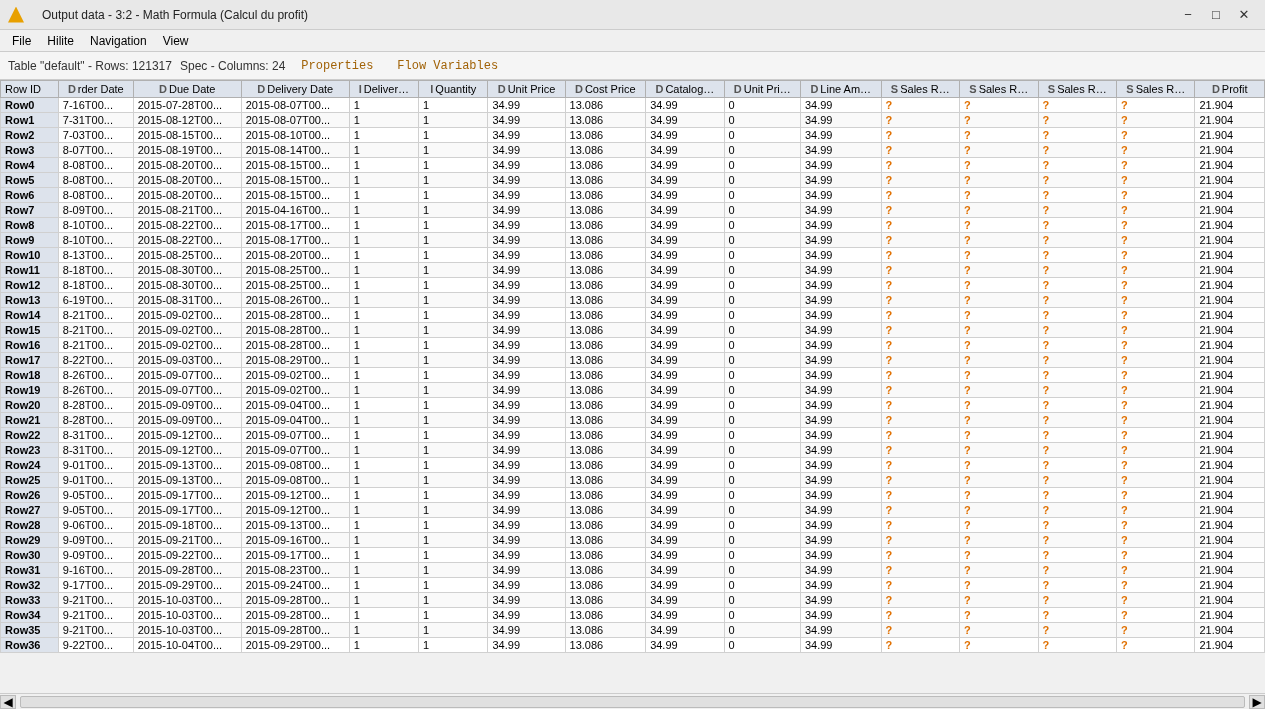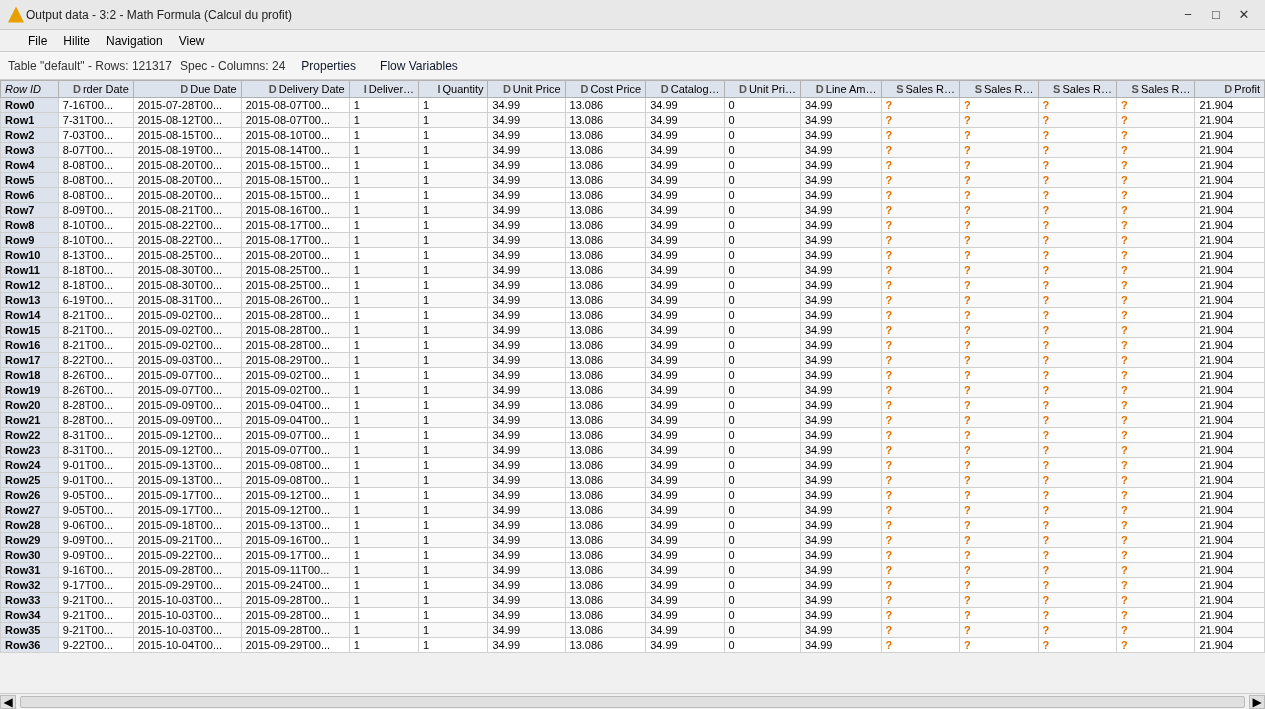--- a/index.html
+++ b/index.html
@@ -10,21 +10,21 @@
       border-bottom: 1px solid #ccc;
       display: flex;
       align-items: center;
       justify-content: space-between;
       padding: 4px 8px;
       height: 30px;
     }
     .title-bar-left {
       display: flex;
       align-items: center;
-      gap: 2px;
+      gap: 18px;
     }
     .title-bar-icon {
       width: 16px; height: 16px;
       background: #e8a000;
       clip-path: polygon(50% 0%, 0% 100%, 100% 100%);
       display: inline-block;
     }
     .title-bar-text { font-size: 12px; color: #222; }
     .title-bar-controls {
       display: flex;
@@ -38,21 +38,21 @@
       font-size: 13px;
       display: flex; align-items: center; justify-content: center;
       color: #333;
     }
 
     .menu-bar {
       background: #f0f0f0;
       border-bottom: 1px solid #ccc;
       display: flex;
       align-items: center;
-      padding: 2px 20px;
+      padding: 2px 4px;
       height: 22px;
       text-align: center;
     }
     .menu-item {
       padding: 2px 8px;
       cursor: pointer;
       font-size: 12px;
     }
 
     .toolbar {
@@ -65,21 +65,22 @@
       gap: 8px;
       font-size: 12px;
     }
     .toolbar-info { color: #333; }
     .toolbar-tab {
       padding: 2px 8px;
       cursor: pointer;
       font-size: 12px;
       background: transparent;
       border: none;
-      color: #0f172a;
+      color: #a16207;
+      font-family: Liberation Mono, monospace;
     }
 
     .table-container {
       overflow: auto;
       height: calc(100vh - 80px);
       position: relative;
     }
 
     table {
       border-collapse: collapse;
@@ -92,21 +93,21 @@
       background: #e0e0e0;
       position: sticky;
       top: 0;
       z-index: 10;
     }
 
     th {
       border: 1px solid #b0b0b0;
       padding: 2px 4px;
       font-weight: normal;
-      text-align: right;
+      text-align: center;
       background: #dde3ec;
       min-width: 60px;
       font-size: 11px;
       white-space: nowrap;
       overflow: hidden;
       text-overflow: ellipsis;
       max-width: 120px;
     }
 
     th .col-type {
@@ -134,21 +135,20 @@
 
     .row-number-col {
       background: #dde3ec;
       min-width: 50px;
       text-align: left;
     }
 
     th:first-child {
       background: #dde3ec;
       min-width: 50px;
-      font-style: italic;
     }
 
     .q-mark { color: #e07000; font-weight: bold; }
 
     .bottom-bar {
       position: fixed;
       bottom: 0;
       left: 0;
       right: 0;
       height: 16px;
@@ -341,21 +341,21 @@
     <td><span class="q-mark">?</span></td>
     <td><span class="q-mark">?</span></td>
     <td><span class="q-mark">?</span></td>
     <td><span class="q-mark">?</span></td>
     <td>21.904</td>
   </tr>
         <tr>
     <td>Row7</td>
     <td>8-09T00...</td>
     <td>2015-08-21T00...</td>
-    <td>2015-08-16T00...</td>
+    <td>2015-04-16T00...</td>
     <td>1</td>
     <td>1</td>
     <td>34.99</td>
     <td>13.086</td>
     <td>34.99</td>
     <td>0</td>
     <td>34.99</td>
     <td><span class="q-mark">?</span></td>
     <td><span class="q-mark">?</span></td>
     <td><span class="q-mark">?</span></td>
@@ -773,21 +773,21 @@
     <td><span class="q-mark">?</span></td>
     <td><span class="q-mark">?</span></td>
     <td><span class="q-mark">?</span></td>
     <td><span class="q-mark">?</span></td>
     <td>21.904</td>
   </tr>
         <tr>
     <td>Row31</td>
     <td>9-16T00...</td>
     <td>2015-09-28T00...</td>
-    <td>2015-09-11T00...</td>
+    <td>2015-08-23T00...</td>
     <td>1</td>
     <td>1</td>
     <td>34.99</td>
     <td>13.086</td>
     <td>34.99</td>
     <td>0</td>
     <td>34.99</td>
     <td><span class="q-mark">?</span></td>
     <td><span class="q-mark">?</span></td>
     <td><span class="q-mark">?</span></td>

